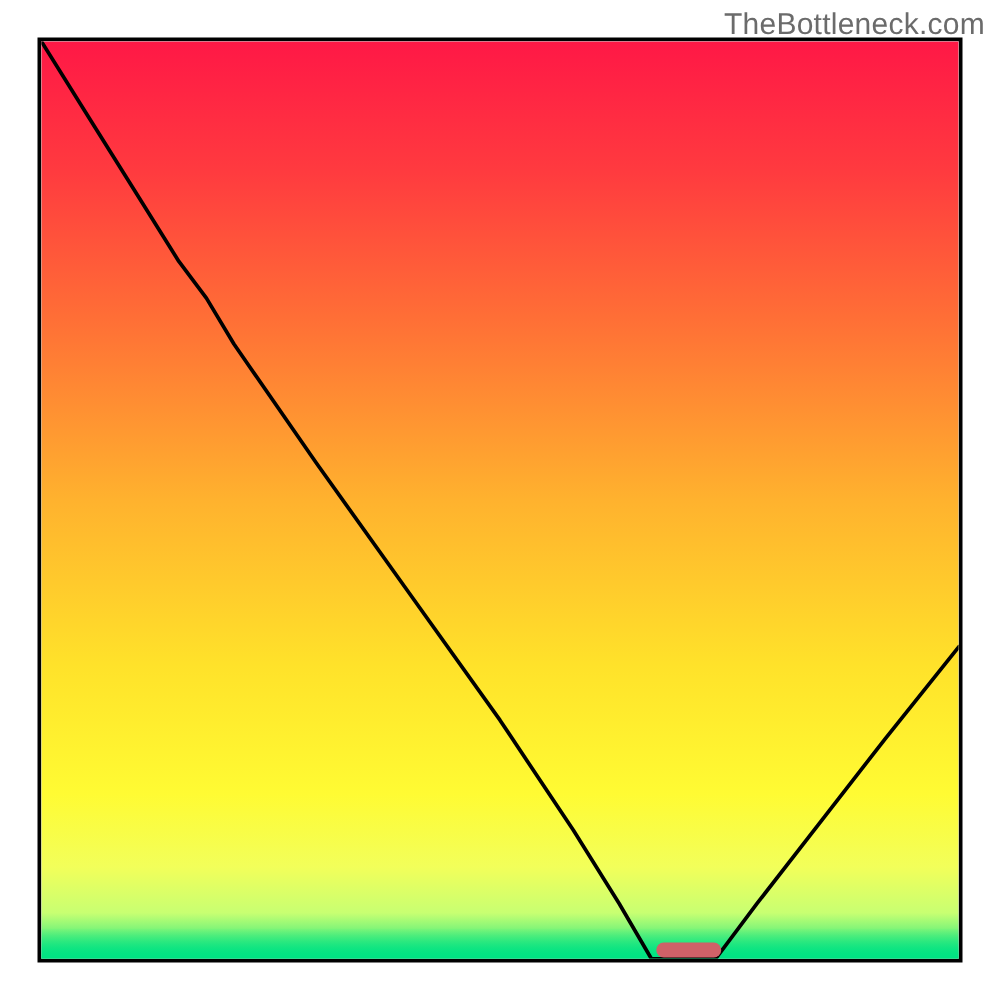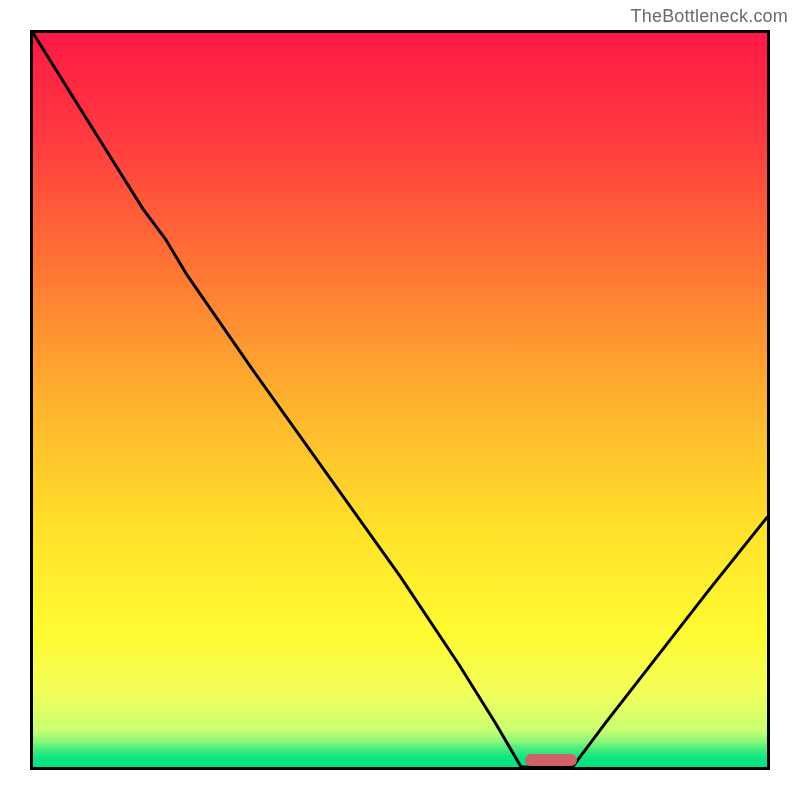--- a/index.html
+++ b/index.html
@@ -13,21 +13,21 @@
   }
   .canvas {
     position: relative;
     width: 800px;
     height: 800px;
   }
   .watermark {
     position: absolute;
     top: 6px;
     right: 12px;
-    font-size: 18px;
+    font-size: 24px;
     font-weight: 500;
     color: #6b6b6b;
     letter-spacing: 0.2px;
   }
   .plot-area {
     position: absolute;
     left: 30px;
     top: 30px;
     width: 740px;
     height: 740px;

